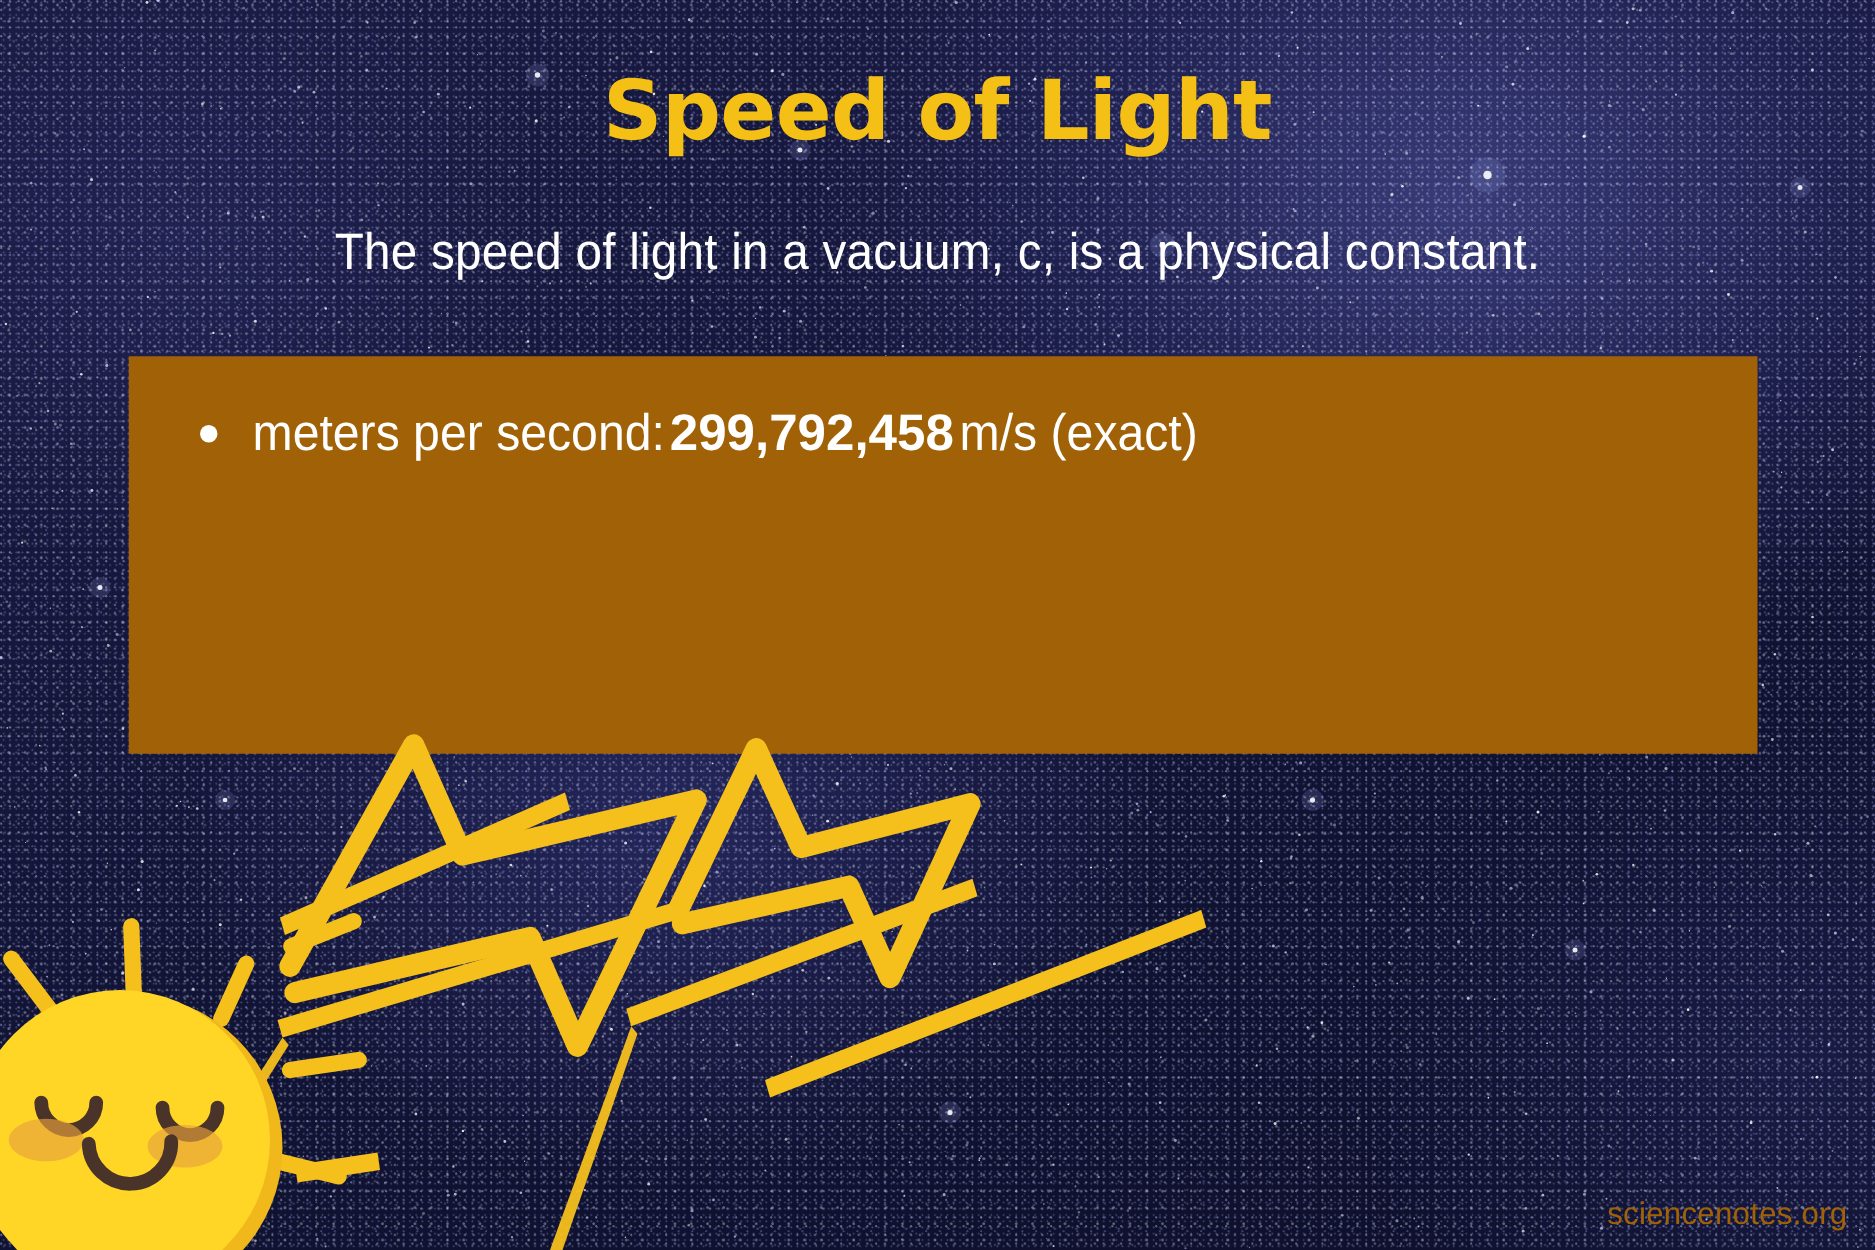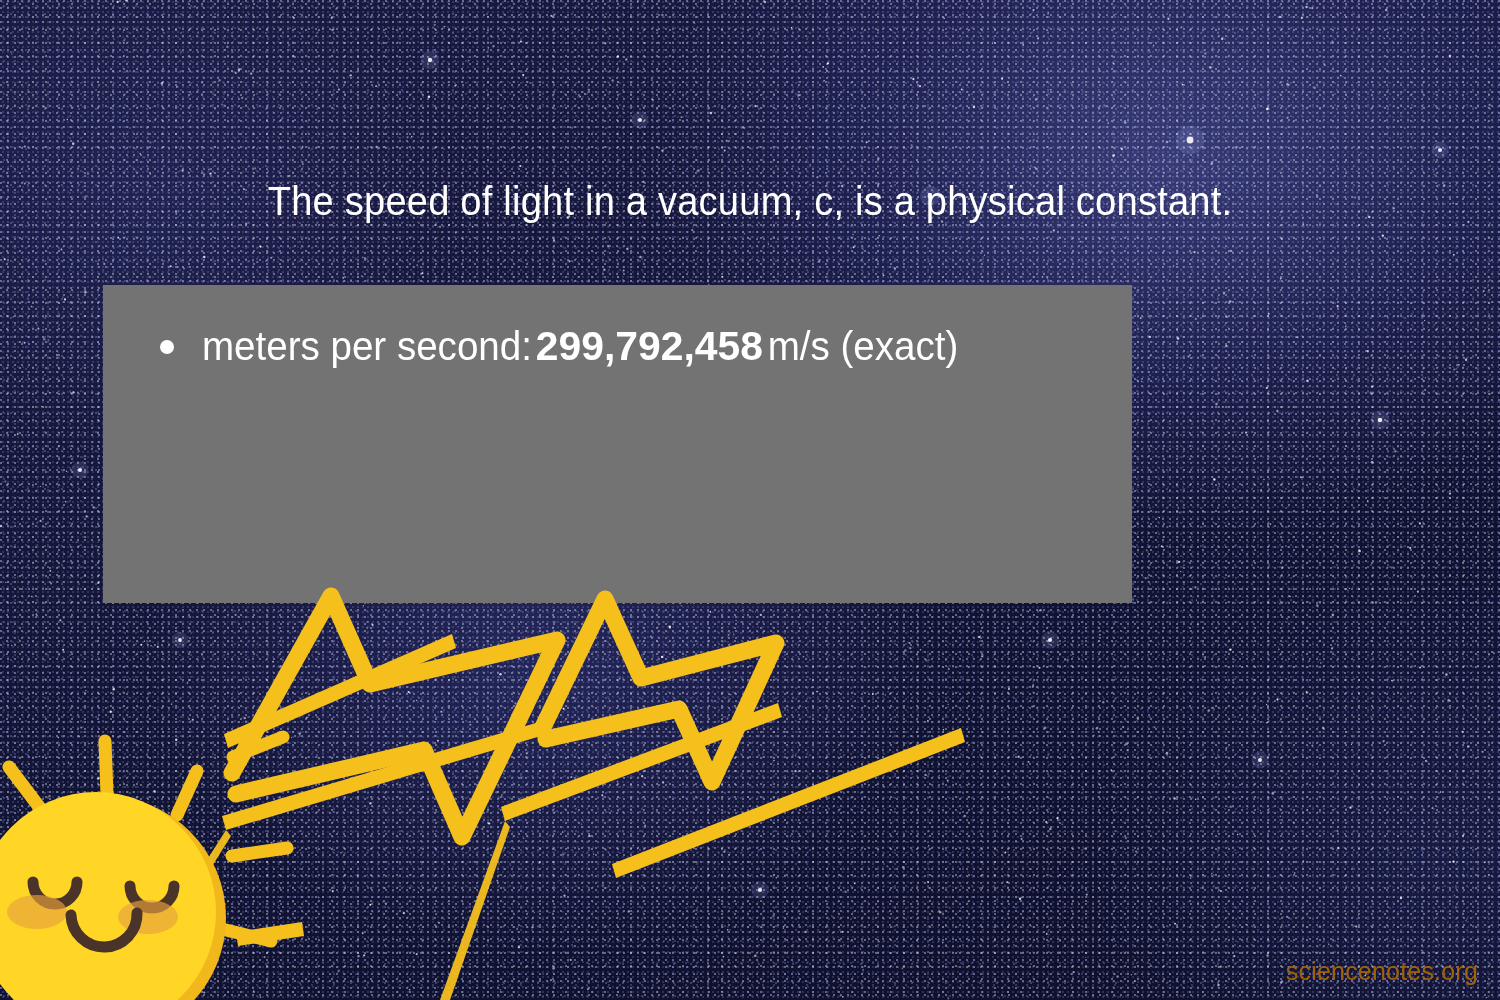--- a/index.html
+++ b/index.html
@@ -69,22 +69,22 @@
     color:#ffffff;
     transform:scaleX(.93);
     letter-spacing:.2px;
     white-space:nowrap;
   }
 
   
   #list-panel{
     position:absolute;
     left:103px;top:285px;
-    width:1029px;height:318px;
-    background:#737373;
+    width:1303px;height:318px;
+    background:#a16207;
   }
   #fact-list{
     list-style:none;
     margin:0;padding:26px 0 0 0;
   }
   #fact-list li{
     position:relative;
     margin:0 0 0 57px;
     padding:0 0 0 42px;
     height:71px;
@@ -1550,20 +1550,21 @@
         <circle cx="1260" cy="760" r="2" fill="#ffffff" opacity="0.95"></circle>
         <circle cx="760" cy="890" r="8.82" fill="#aeb9ff" opacity="0.16"></circle>
         <circle cx="760" cy="890" r="2.1" fill="#ffffff" opacity="0.95"></circle>
         <circle cx="180" cy="640" r="7.9799999999999995" fill="#aeb9ff" opacity="0.16"></circle>
         <circle cx="180" cy="640" r="1.9" fill="#ffffff" opacity="0.95"></circle>
         <circle cx="1440" cy="150" r="8.4" fill="#aeb9ff" opacity="0.16"></circle>
         <circle cx="1440" cy="150" r="2" fill="#ffffff" opacity="0.95"></circle>
       </g>
   </svg>
 
+  <div id="title">Speed of Light</div>
 
   <div id="subtitle">The speed of light in a vacuum, c, is a physical constant.</div>
 
   <div id="list-panel">
     <ul id="fact-list">
         <li><span class="bullet"></span><span class="txt"><span>meters per second: </span><span class="num-bold">299,792,458</span><span> m/s (exact)</span></span></li>
       </ul>
   </div>
 
   <svg id="art" viewBox="0 0 1500 1000">

